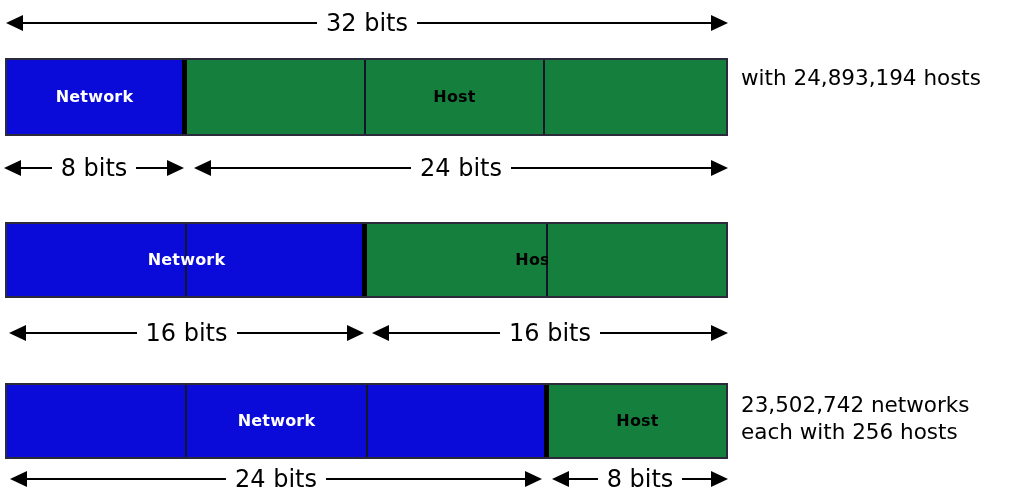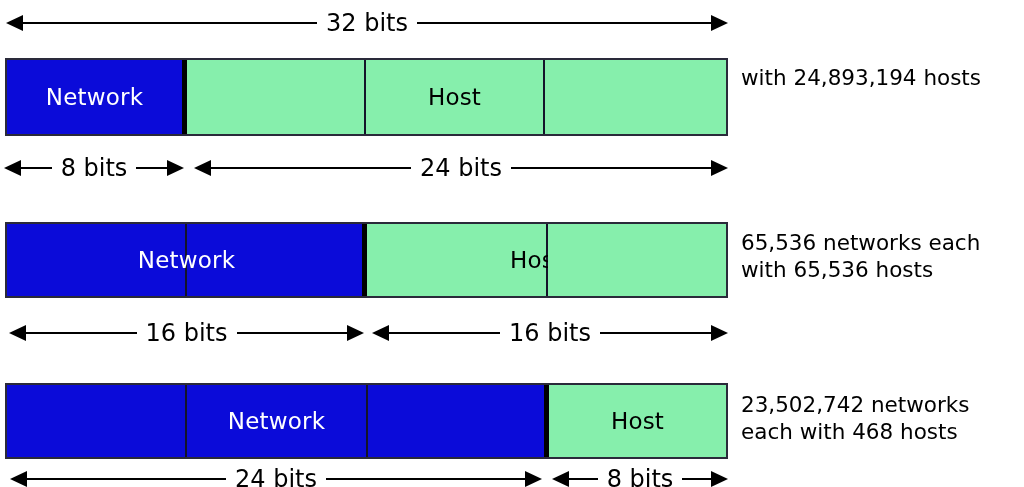--- a/index.html
+++ b/index.html
@@ -35,32 +35,32 @@
     display: flex;
     align-items: center;
     justify-content: center;
     height: 100%;
   }
   .cell.net {
     background: #0b0bd9;
     color: #ffffff;
   }
   .cell.host {
-    background: #86efac;
+    background: #15803d;
     color: #000000;
   }
   .sep-thin {
     border-right: 2px solid #14142a;
   }
   .sep-thick {
     border-right: 5px solid #000000;
   }
   .cell-label {
-    font-weight: normal;
-    font-size: 23px;
+    font-weight: bold;
+    font-size: 16px;
     letter-spacing: 0.2px;
     white-space: nowrap;
     line-height: 1;
   }
   .cell.net .cell-label { color: #ffffff; }
   .cell.host .cell-label { color: #000000; }
 
   
   .side-text {
     position: absolute;
@@ -159,24 +159,20 @@
     <div class="cell net sep-thin" style="width:180px;"></div>
     <div class="cell net sep-thick" style="width:180px;">
       <span class="cell-label" style="position:relative; left:-88px;">Network</span>
     </div>
     <div class="cell host sep-thin" style="width:181px;">
       <span class="cell-label" style="position:relative; left:80px;">Host</span>
     </div>
     <div class="cell host" style="width:178px;"></div>
   </div>
 
-  <div class="side-text" style="left:741px; top:221px;">
-    <div>65,536 networks each</div>
-    <div>with 65,536 hosts</div>
-  </div>
 
   <div class="measure" style="left:9px; top:310px; width:355px;">
     <div class="arrow left"></div>
     <div class="line-wrap">
       <div class="rule"></div>
       <div class="mlabel">16 bits</div>
       <div class="rule"></div>
     </div>
     <div class="arrow right"></div>
   </div>
@@ -197,21 +193,21 @@
       <span class="cell-label">Network</span>
     </div>
     <div class="cell net sep-thick" style="width:181px;"></div>
     <div class="cell host" style="width:177px;">
       <span class="cell-label">Host</span>
     </div>
   </div>
 
   <div class="side-text" style="left:741px; top:383px;">
     <div>23,502,742 networks</div>
-    <div>each with 468 hosts</div>
+    <div>each with 256 hosts</div>
   </div>
 
   <div class="measure" style="left:10px; top:456px; width:532px;">
     <div class="arrow left"></div>
     <div class="line-wrap">
       <div class="rule"></div>
       <div class="mlabel">24 bits</div>
       <div class="rule"></div>
     </div>
     <div class="arrow right"></div>

